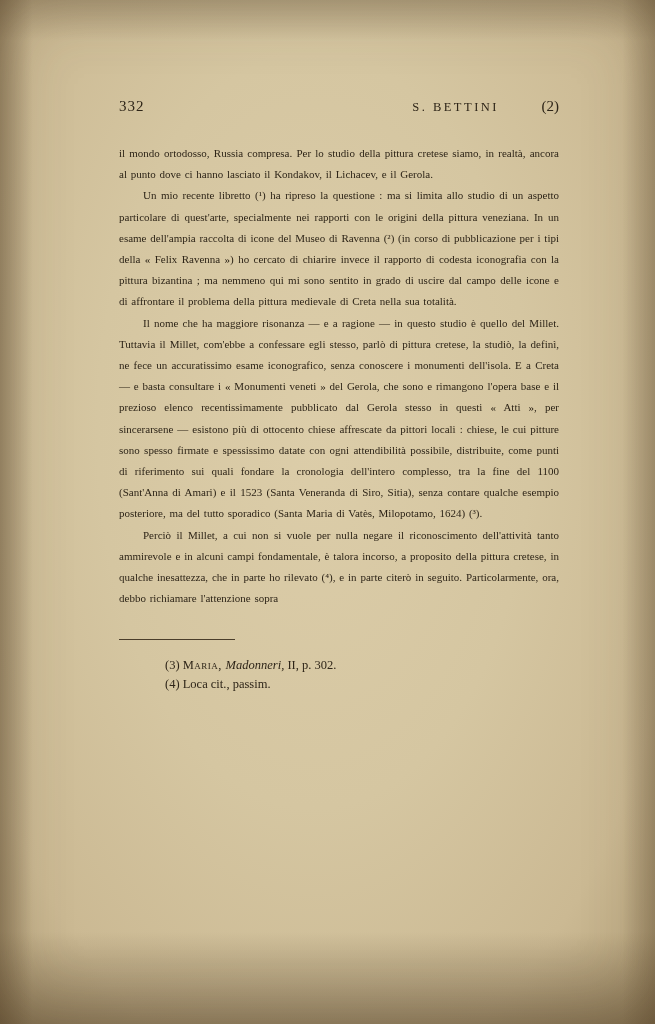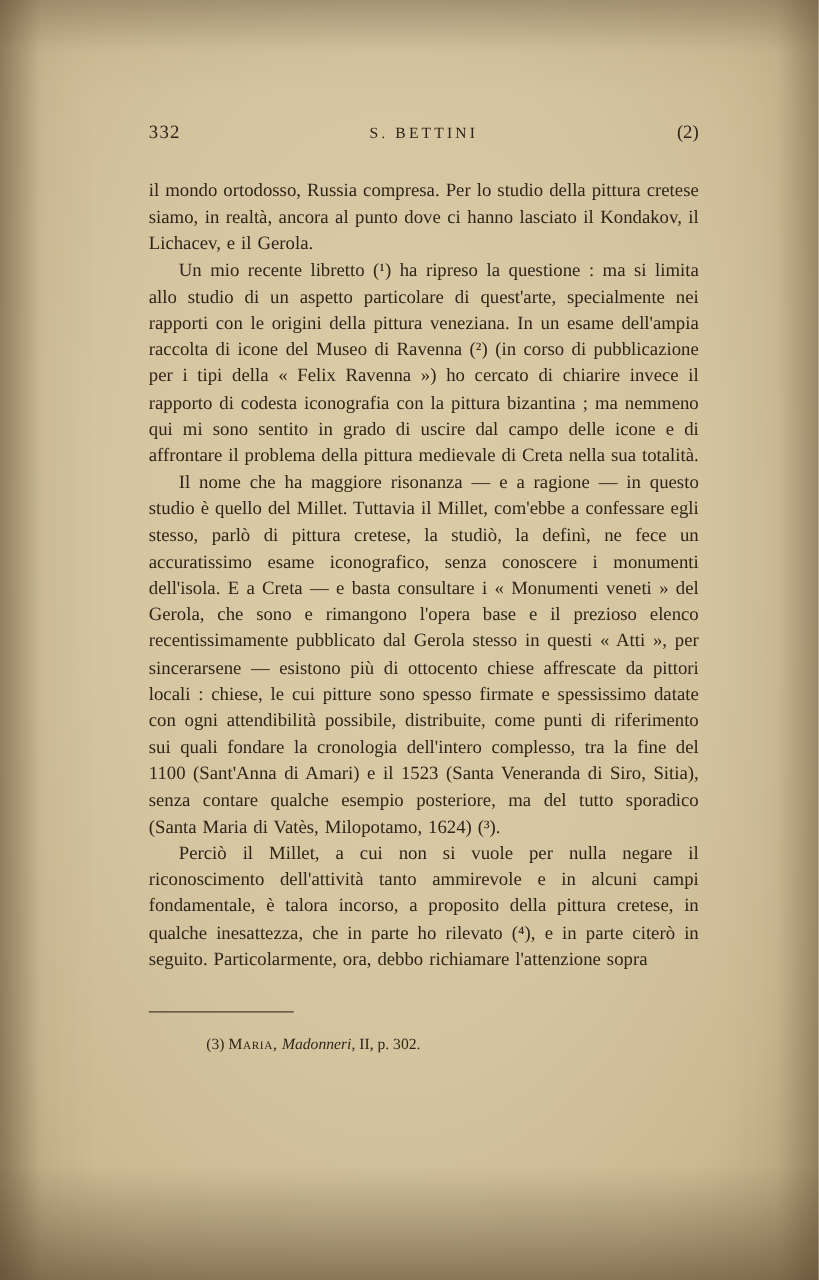--- a/index.html
+++ b/index.html
@@ -39,32 +39,32 @@
     font-size: 15px;
     margin-bottom: 28px;
   }
   .running-head .page-num {
     width: 60px;
     text-align: left;
     letter-spacing: 1px;
   }
   .running-head .title {
     flex: 1;
-    text-align: center;
+    text-align: right;
     font-size: 12.5px;
     letter-spacing: 2.5px;
     font-family: Liberation Serif, serif;
   }
   .running-head .col-num {
     width: 60px;
     text-align: right;
   }
   .bodytext p {
     margin: 0;
-    font-size: 15px;
+    font-size: 11px;
     line-height: 21.2px;
     text-align: justify;
     text-indent: 24px;
     word-spacing: 1px;
   }
   .bodytext p.no-indent {
     text-indent: 0;
   }
   .fn-rule {
     margin-top: 30px;
@@ -107,16 +107,19 @@
       <p>Il nome che ha maggiore risonanza — e a ragione — in questo studio è quello del Millet. Tuttavia il Millet, com'ebbe a confessare egli stesso, parlò di pittura cretese, la studiò, la definì, ne fece un accuratissimo esame iconografico, senza conoscere i monumenti dell'isola. E a Creta — e basta consultare i « Monumenti veneti » del Gerola, che sono e rimangono l'opera base e il prezioso elenco recentissimamente pubblicato dal Gerola stesso in questi « Atti », per sincerarsene — esistono più di ottocento chiese affrescate da pittori locali : chiese, le cui pitture sono spesso firmate e spessissimo datate con ogni attendibilità possibile, distribuite, come punti di riferimento sui quali fondare la cronologia dell'intero complesso, tra la fine del 1100 (Sant'Anna di Amari) e il 1523 (Santa Veneranda di Siro, Sitia), senza contare qualche esempio posteriore, ma del tutto sporadico (Santa Maria di Vatès, Milopotamo, 1624) (³).</p>
       <p>Perciò il Millet, a cui non si vuole per nulla negare il riconoscimento dell'attività tanto ammirevole e in alcuni campi fondamentale, è talora incorso, a proposito della pittura cretese, in qualche inesattezza, che in parte ho rilevato (⁴), e in parte citerò in seguito. Particolarmente, ora, debbo richiamare l'attenzione sopra</p>
     </div>
 
     <div class="fn-rule"></div>
 
     <div class="footnotes">
       <p>
         <span>(3) </span><span class="smallcaps">Maria, </span><span class="italic">Madonneri, </span><span>II, p. 302.</span>
       </p>
+      <p>
+        <span>(4) </span><span class="smallcaps"></span><span class="italic"></span><span>Loca cit., passim.</span>
+      </p>
     </div>
 
   </div>
 </div>
 
 </body></html>

